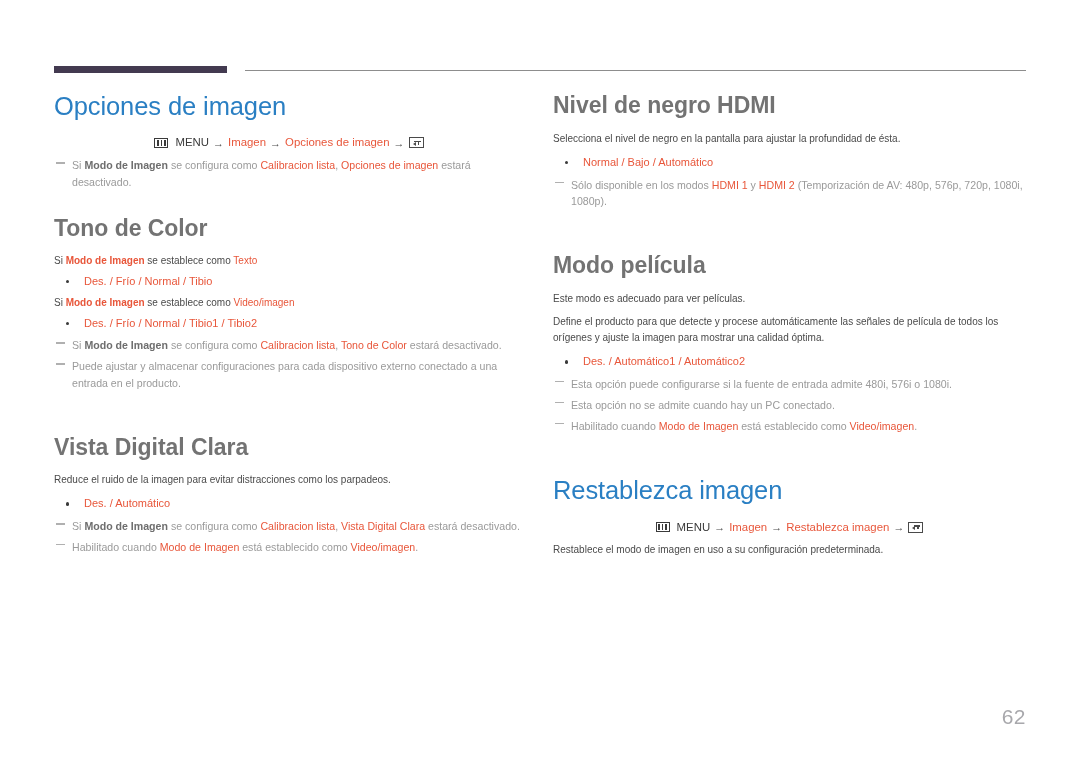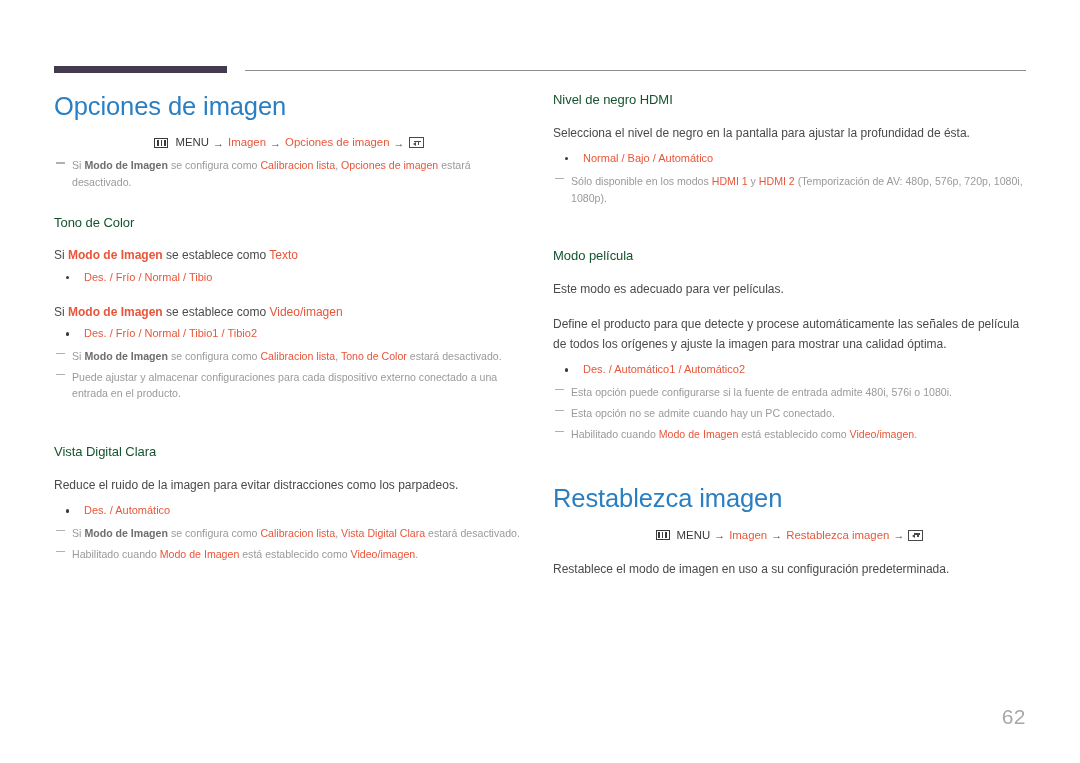--- a/index.html
+++ b/index.html
@@ -60,34 +60,34 @@
   
   h1.doc-h1 {
     font-size: 25.5px;
     line-height: 1.15;
     font-weight: normal;
     color: #2a7fc3;
     margin: 0 0 13px 0;
     letter-spacing: -0.1px;
   }
   h2.doc-h2 {
-    font-size: 13px;
+    font-size: 23px;
     line-height: 1.2;
-    font-weight: normal;
-    color: #14532d;
+    font-weight: bold;
+    color: #737373;
     margin: 0 0 11px 0;
     letter-spacing: -0.05px;
   }
 
   
   .para {
-    font-size: 12px;
+    font-size: 10px;
     line-height: 1.62;
     color: #4a4a4a;
-    margin: 16px 0 7px 0;
+    margin: 0 0 7px 0;
   }
   .para.tight { margin-bottom: 3px; }
 
   
   .menupath {
     font-size: 11.4px;
     line-height: 1.5;
     color: #3a3a3a;
     margin: 0 0 6px 0;
     display: flex;

